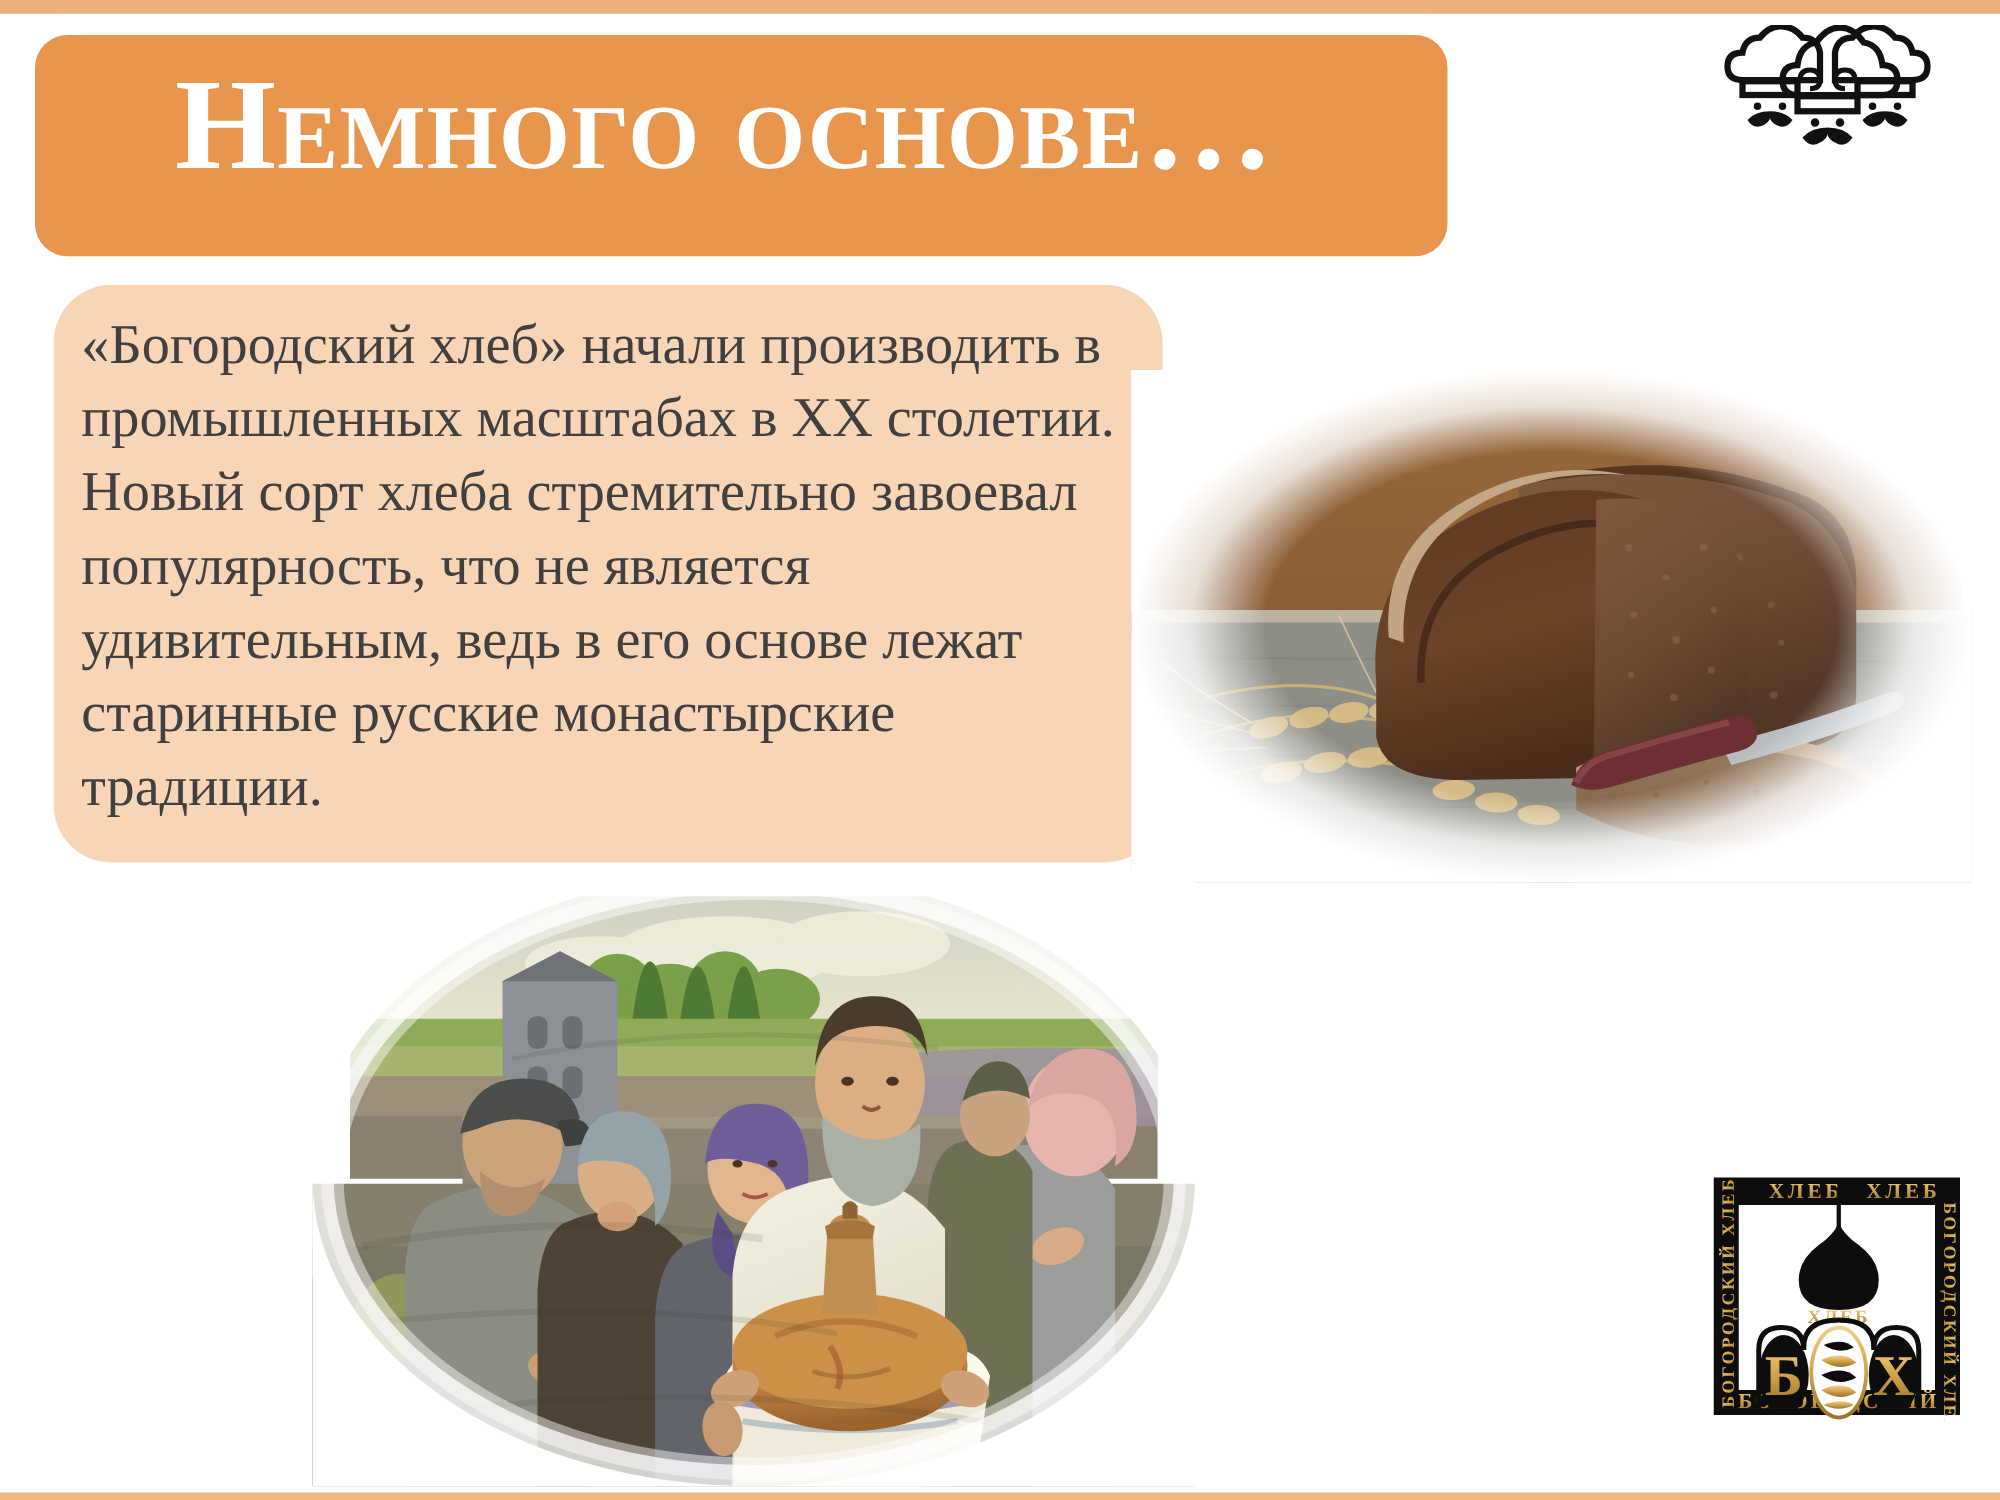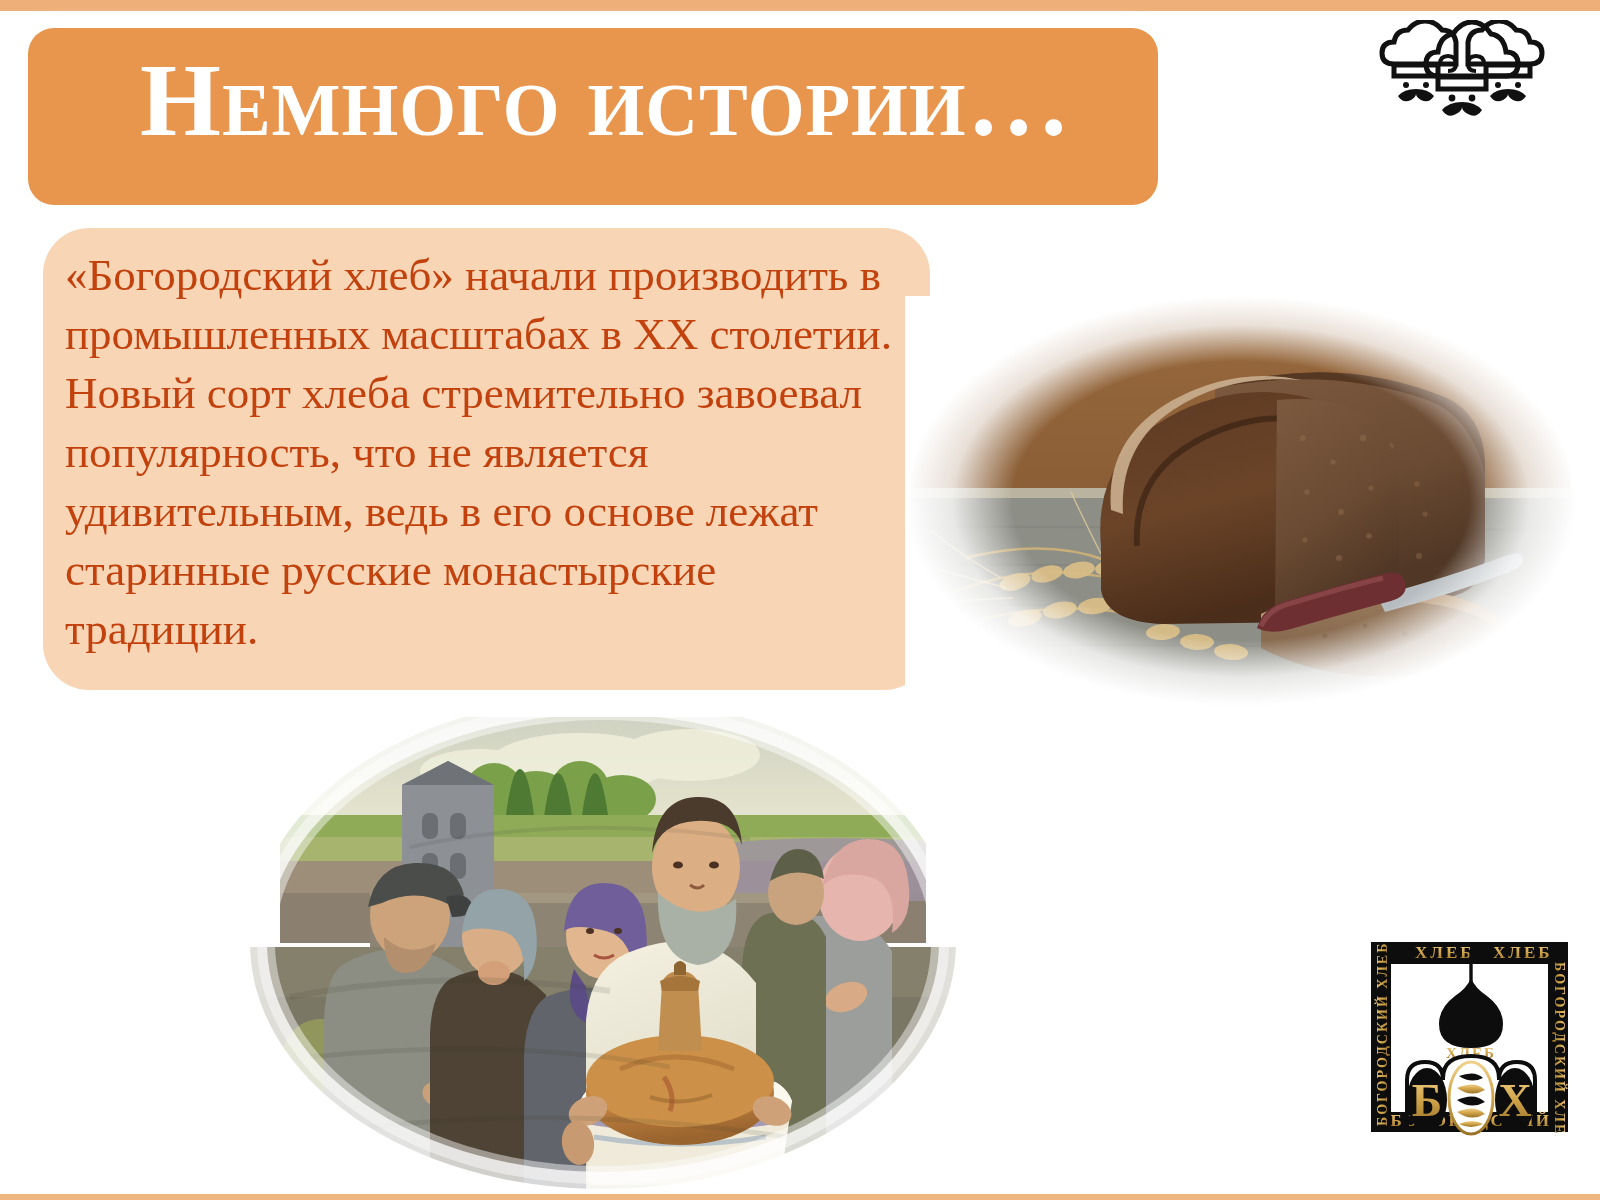--- a/index.html
+++ b/index.html
@@ -81,21 +81,21 @@
     width: 887px;
     height: 462px;
     background: #f7d5b5;
     border-radius: 46px;
   }
   .body-text {
     position: absolute;
     left: 22px;
     top: 18px;
     width: 845px;
-    color: #c2410c;
+    color: #404040;
     font-family: "Liberation Serif", "DejaVu Serif", serif;
     font-size: 45px;
     line-height: 59px;
     text-align: left;
   }
 
   
   .photo-bread {
     position: absolute;
     left: 905px;
@@ -121,21 +121,21 @@
   }
 </style>
 </head>
 <body>
 
 <div class="slide">
 
   <div class="top-strip"></div>
 
   <div class="title-banner"></div>
-  <div class="title-text">Немного истории…</div>
+  <div class="title-text">Немного основе…</div>
 
   <div class="chef-hats">
     <svg viewBox="0 0 172 100" width="172" height="100" xmlns="http://www.w3.org/2000/svg">
       <g fill="none" stroke="#111111" stroke-width="5">
 
         <path d="M18 44 q-12 0 -12 -11 q0 -11 12 -11 q2 -12 14 -12 q7 -9 17 -9 q10 0 17 9 q12 0 14 12 l0 22 z"></path>
         <rect x="18" y="45" width="44" height="11"></rect>
 
         <path d="M154 44 q12 0 12 -11 q0 -11 -12 -11 q-2 -12 -14 -12 q-7 -9 -17 -9 q-10 0 -17 9 q-12 0 -14 12 l0 22 z"></path>
         <rect x="110" y="45" width="44" height="11"></rect>

